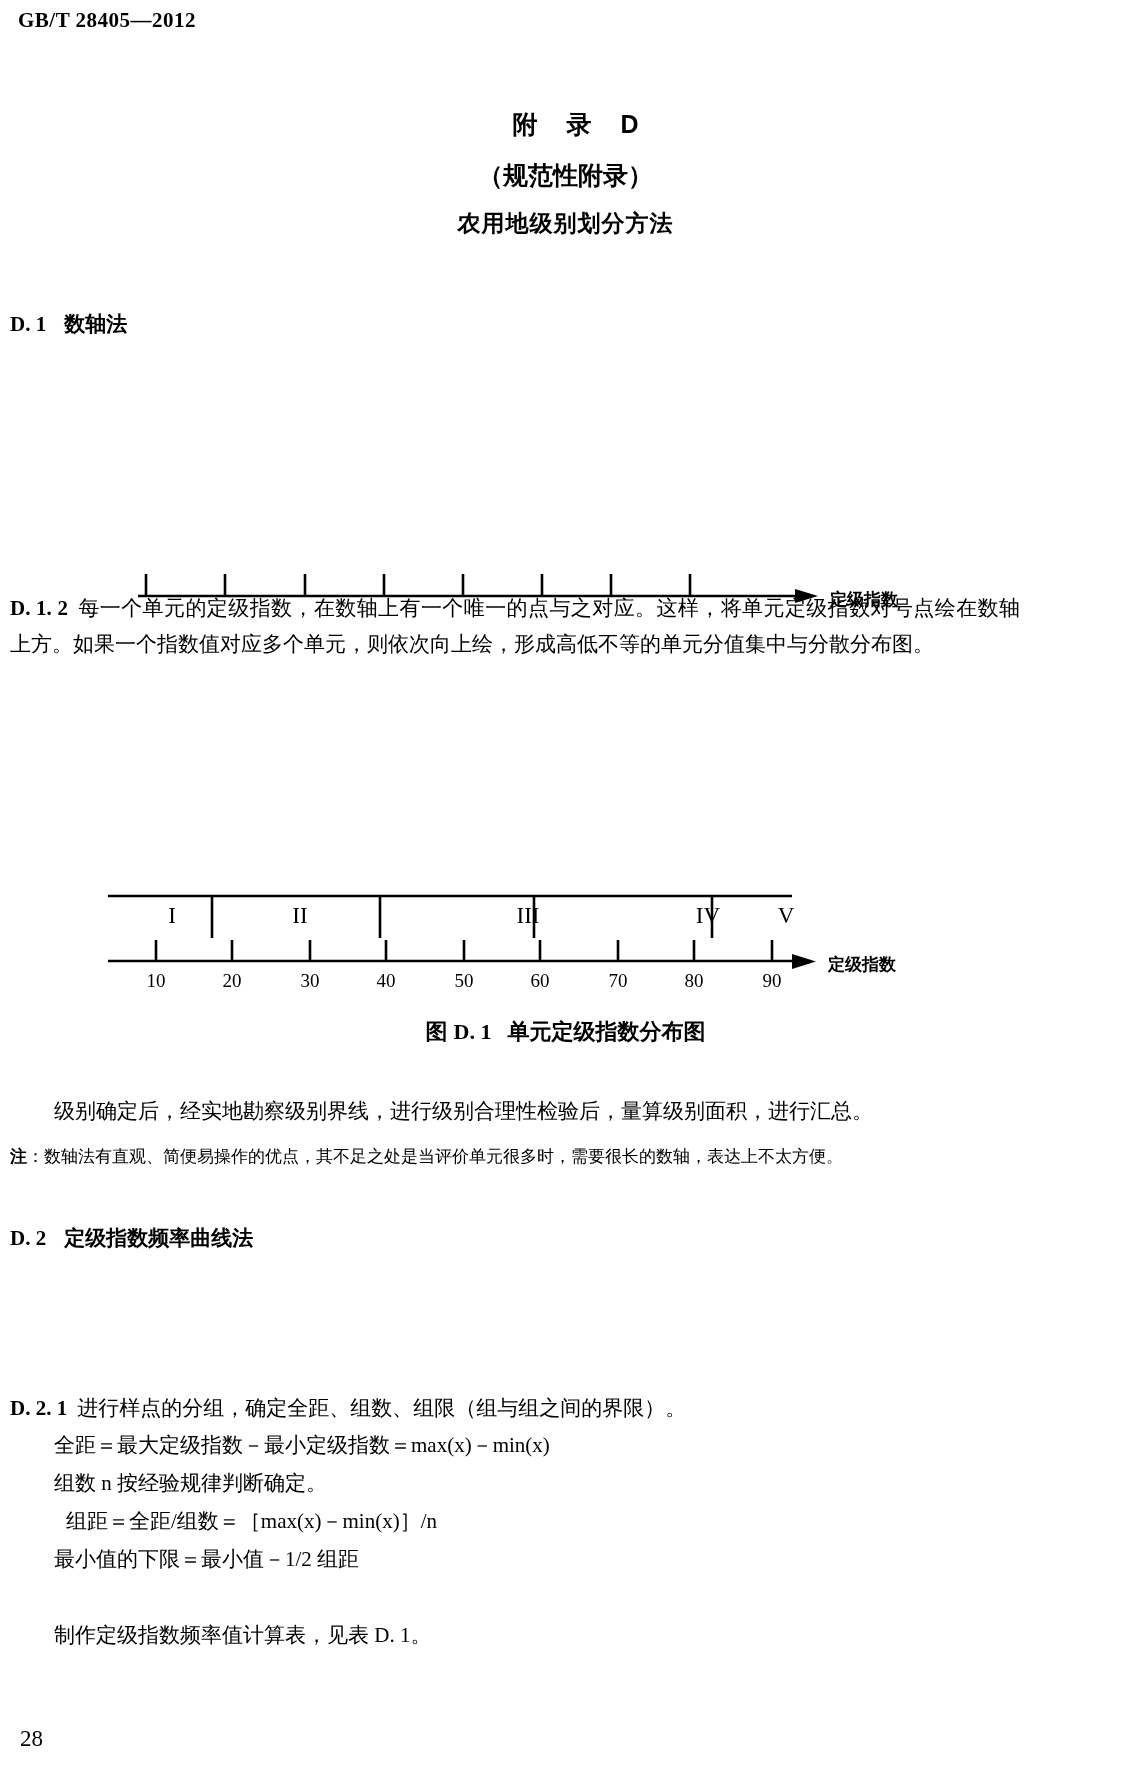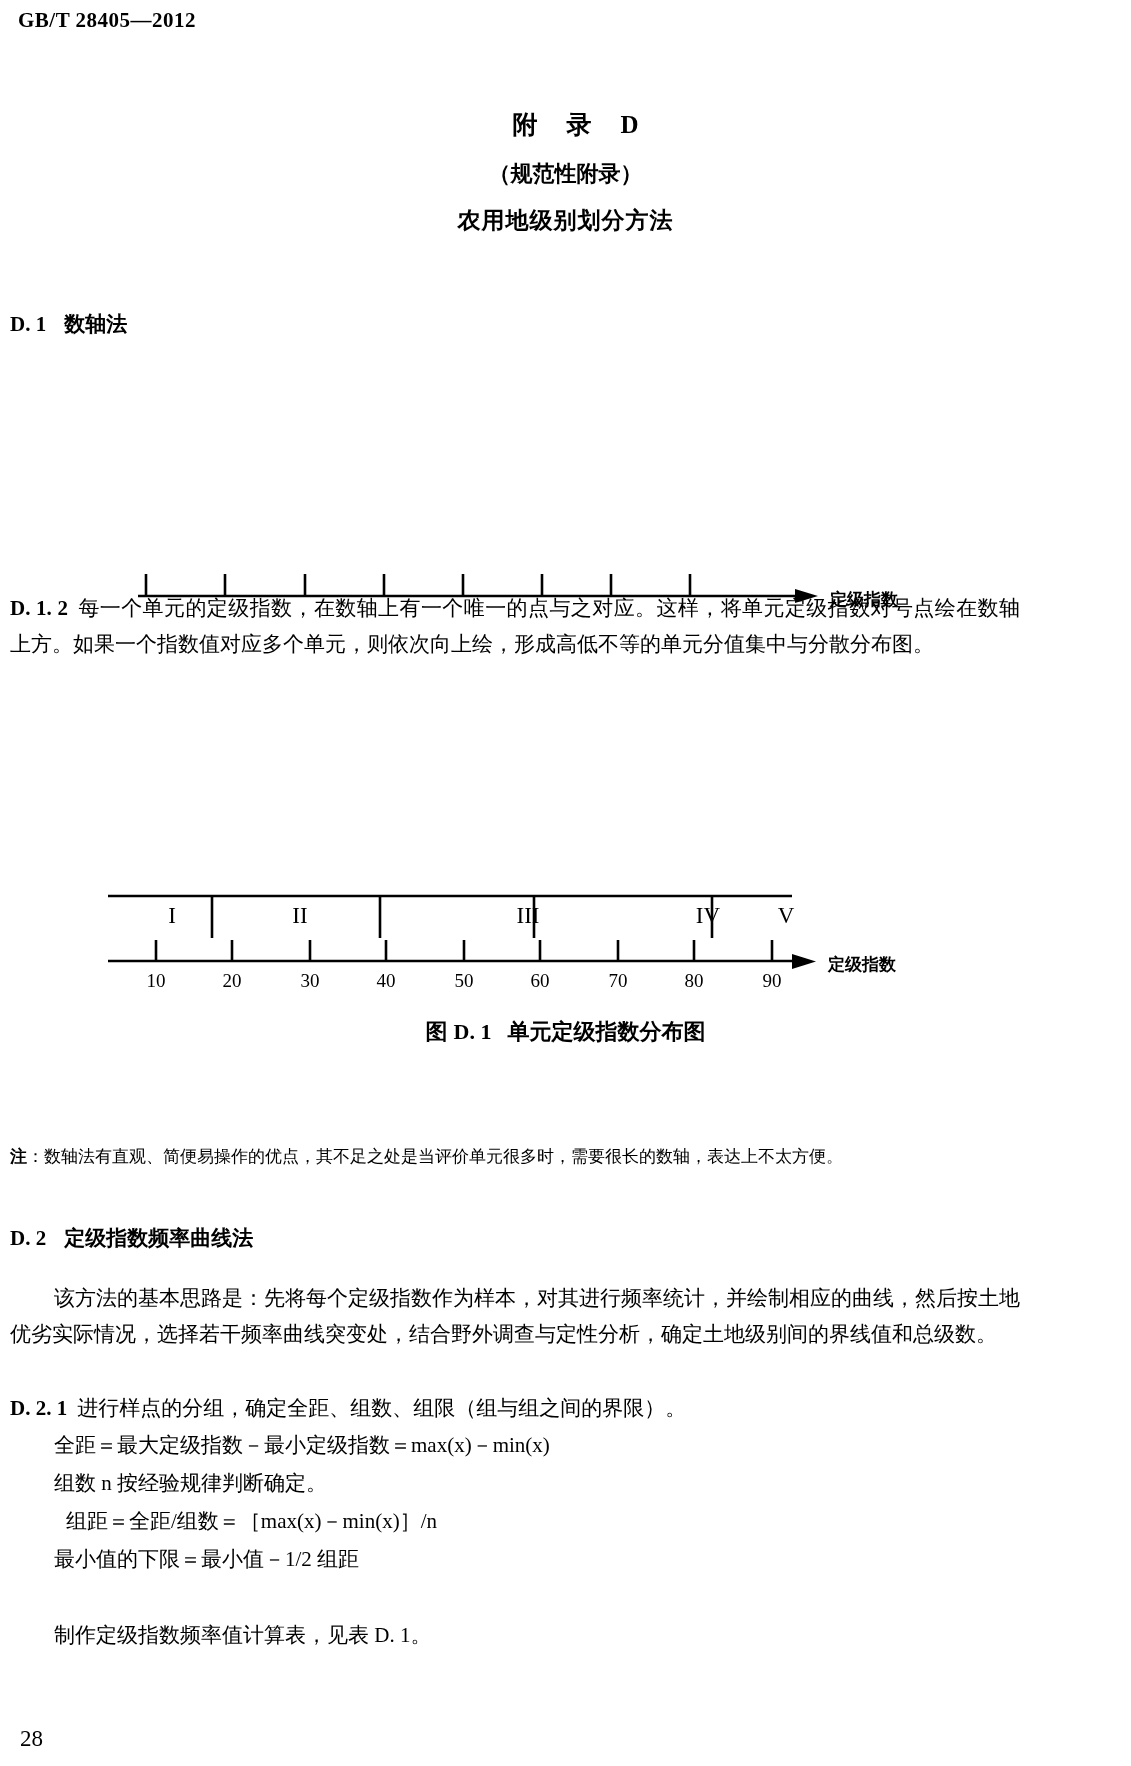--- a/index.html
+++ b/index.html
@@ -36,31 +36,31 @@
 
   
   .annex-block {
     position: absolute;
     top: 108px;
     left: 0;
     width: 1131px;
     text-align: center;
   }
   .annex-line-1 {
-    font-family: Liberation Serif, serif;
+    font-family: Liberation Sans, sans-serif;
     font-weight: bold;
     font-size: 25px;
     letter-spacing: 2px;
     margin-bottom: 18px;
     padding-left: 22px;
   }
   .annex-line-2 {
     font-family: "DejaVu Sans", "Liberation Sans", sans-serif;
     font-weight: bold;
-    font-size: 22px;
+    font-size: 25px;
     margin-bottom: 16px;
   }
   .annex-line-3 {
     font-family: "DejaVu Sans", "Liberation Sans", sans-serif;
     font-weight: bold;
     font-size: 23px;
     letter-spacing: 1px;
   }
 
   
@@ -262,30 +262,30 @@
       <text class="tickval" x="694" y="107" text-anchor="middle">80</text>
       <text class="tickval" x="772" y="107" text-anchor="middle">90</text>
     </svg>
     <div class="fig-label" style="left:828px; top:73px;">定级指数</div>
   </div>
 
   <div class="fig-cap" style="top:1017px;">
     <span>图</span><span class="fnum">D. 1</span><span>单元定级指数分布图</span>
   </div>
 
+  <div class="para indent" style="top:1093px;">级别确定后，经实地勘察级别界线，进行级别合理性检验后，量算级别面积，进行汇总。</div>
 
   <div class="note" style="top:1142px;">
     <b>注</b><span>：数轴法有直观、简便易操作的优点，其不足之处是当评价单元很多时，需要很长的数轴，表达上不太方便。</span>
   </div>
 
   <div class="sec-h" style="top:1224px;">
     <span class="num">D. 2</span><span>定级指数频率曲线法</span>
   </div>
 
-  <div class="para indent" style="top:1280px;">该方法的基本思路是：先将每个定级指数作为样本，对其进行频率统计，并绘制相应的曲线，然后按土地优劣实际情况，选择若干频率曲线突变处，结合野外调查与定性分析，确定土地级别间的界线值和总级数。</div>
 
   <div class="para" style="top:1390px;">
     <span class="lead">D. 2. 1</span><span>进行样点的分组，确定全距、组数、组限（组与组之间的界限）。</span>
   </div>
 
   <div class="formula" style="top:1428px;">全距＝最大定级指数－最小定级指数＝max(x)－min(x)</div>
   <div class="formula" style="top:1466px;">组数 n 按经验规律判断确定。</div>
   <div class="formula" style="top:1504px;margin-left:12px;">组距＝全距/组数＝［max(x)－min(x)］/n</div>
   <div class="formula" style="top:1542px;">最小值的下限＝最小值－1/2 组距</div>
   <div class="formula" style="top:1618px;">制作定级指数频率值计算表，见表 D. 1。</div>

